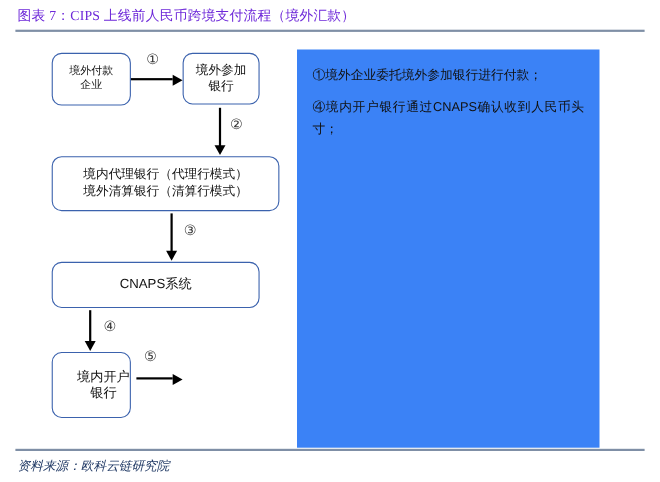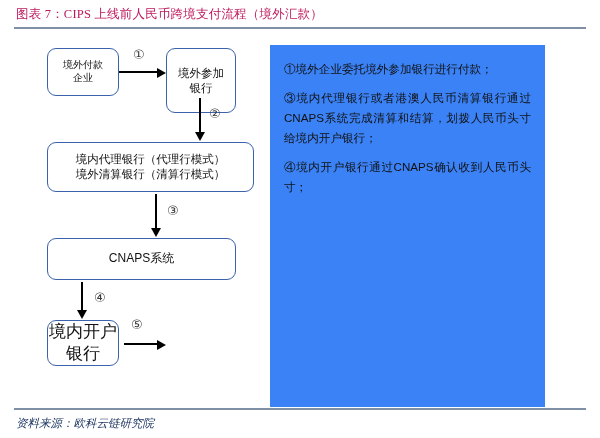--- a/index.html
+++ b/index.html
@@ -22,21 +22,21 @@
     top: 0;
     width: 600px;
     height: 30px;
   }
   #figure-title {
     position: absolute;
     left: 16px;
     top: 6px;
     font-family: "Liberation Serif", "DejaVu Serif", serif;
     font-size: 12.5px;
-    color: #be185d;
+    color: #6d28d9;
     white-space: nowrap;
     letter-spacing: 0.2px;
   }
   #header-rule {
     position: absolute;
     left: 14px;
     top: 27px;
     width: 572px;
     height: 1.6px;
     background: #7f8fa6;
@@ -65,24 +65,24 @@
     color: #111111;
     font-family: "Liberation Sans", sans-serif;
     line-height: 1.28;
   }
   .flow-box .box-text {
     display: block;
     white-space: pre-line;
   }
 
   #box-overseas-payer   { left: 47px;  top: 18px;  width: 72px;  height: 48px;  font-size: 10px; }
-  #box-overseas-bank    { left: 166px; top: 18px;  width: 70px;  height: 65px;  font-size: 11.5px; }
+  #box-overseas-bank    { left: 166px; top: 18px;  width: 70px;  height: 47px;  font-size: 11.5px; }
   #box-agent-clearing   { left: 47px;  top: 112px; width: 207px; height: 50px;  font-size: 11.5px; }
   #box-cnaps            { left: 47px;  top: 208px; width: 189px; height: 42px;  font-size: 12px;   }
-  #box-domestic-account { left: 47px;  top: 290px; width: 72px;  height: 46px;  font-size: 17px; }
+  #box-domestic-account { left: 47px;  top: 290px; width: 72px;  height: 60px;  font-size: 12px; justify-content: flex-end; }
   #box-domestic-payee   { left: 166px; top: 290px; width: 70px;  height: 48px;  font-size: 11.5px; }
 
   
   .arrow-h, .arrow-v {
     position: absolute;
     background: #000000;
   }
   .arrow-h { height: 2.4px; }
   .arrow-v { width: 2.4px; }
   .arrow-head {
@@ -230,21 +230,20 @@
   <div class="arrow-head right" id="arrow5-head"></div>
 
   <div class="step-marker" id="step-1">①</div>
   <div class="step-marker" id="step-2">②</div>
   <div class="step-marker" id="step-3">③</div>
   <div class="step-marker" id="step-4">④</div>
   <div class="step-marker" id="step-5">⑤</div>
 
   <div id="explanation-panel">
     <p class="explanation-item">①境外企业委托境外参加银行进行付款；</p>
-    <p class="explanation-item">③境内代理银行或者港澳人民币清算银行通过CNAPS系统完成清算和结算，划拨人民币头寸给境内开户银行；</p>
     <p class="explanation-item">④境内开户银行通过CNAPS确认收到人民币头寸；</p>
   </div>
 
 </div>
 
 <div id="figure-footer">
   <div id="footer-rule"></div>
   <div id="footer-source">资料来源：欧科云链研究院</div>
 </div>
 

